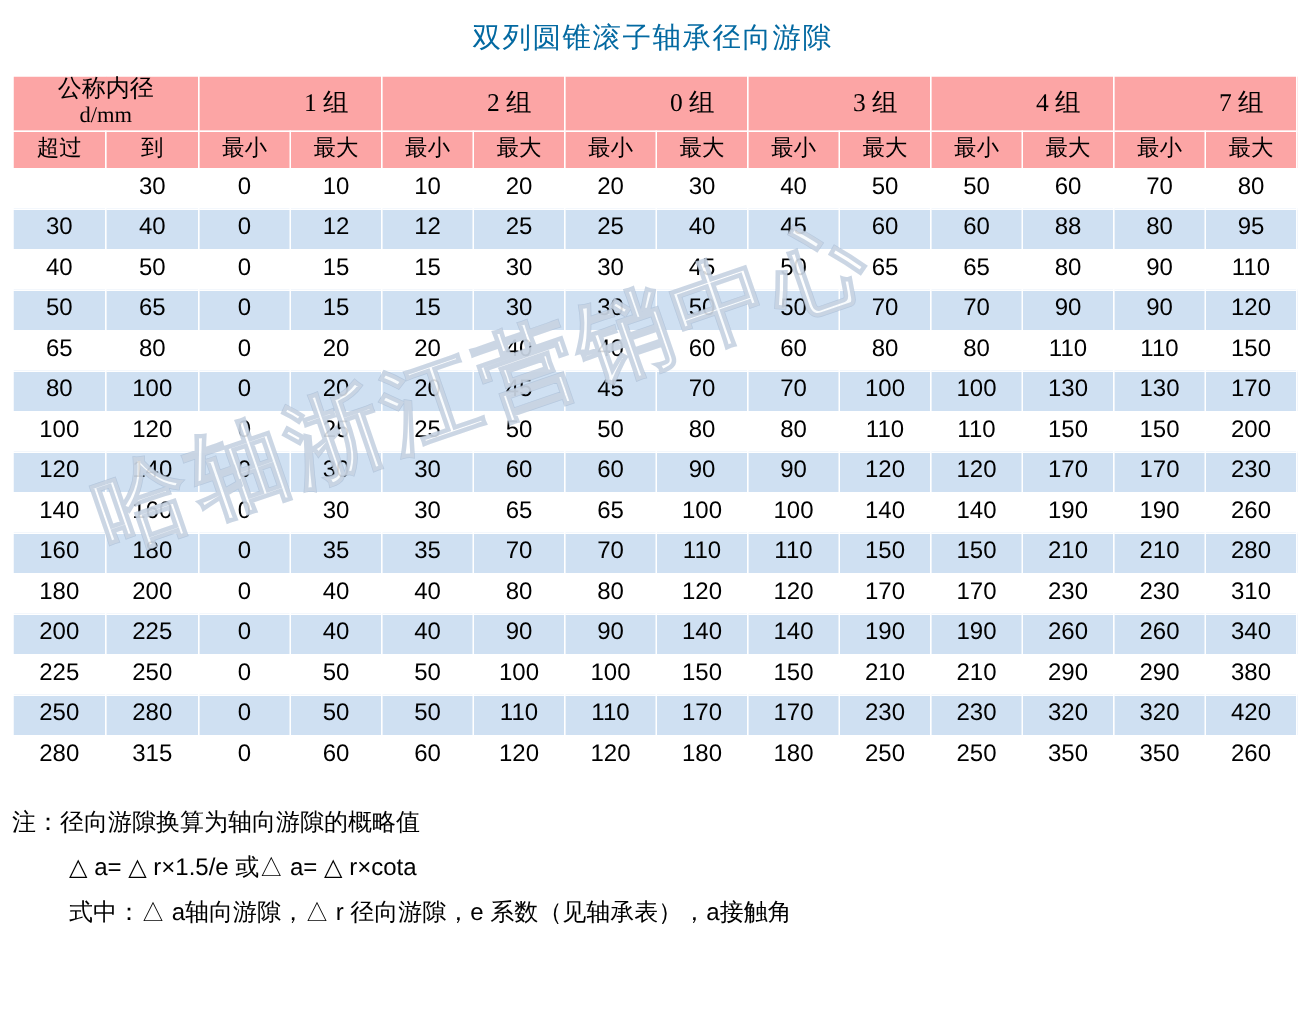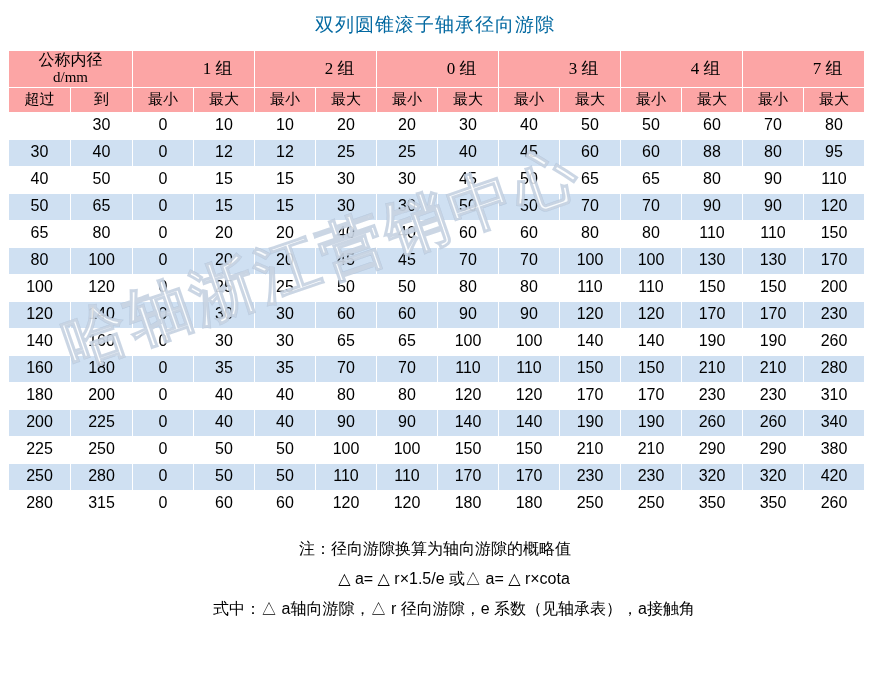--- a/index.html
+++ b/index.html
@@ -73,21 +73,20 @@
   tbody td {
     height: 27px;
     font-size: 16px;
   }
   .notes {
     margin: 16px auto 0 auto;
     width: 854px;
     font-size: 16px;
     color: #000;
     line-height: 1.9;
-    text-align: center;
   }
   .notes div {
     white-space: nowrap;
   }
   .note-indent {
     padding-left: 38px;
   }
   
   .watermark {
     position: absolute;

